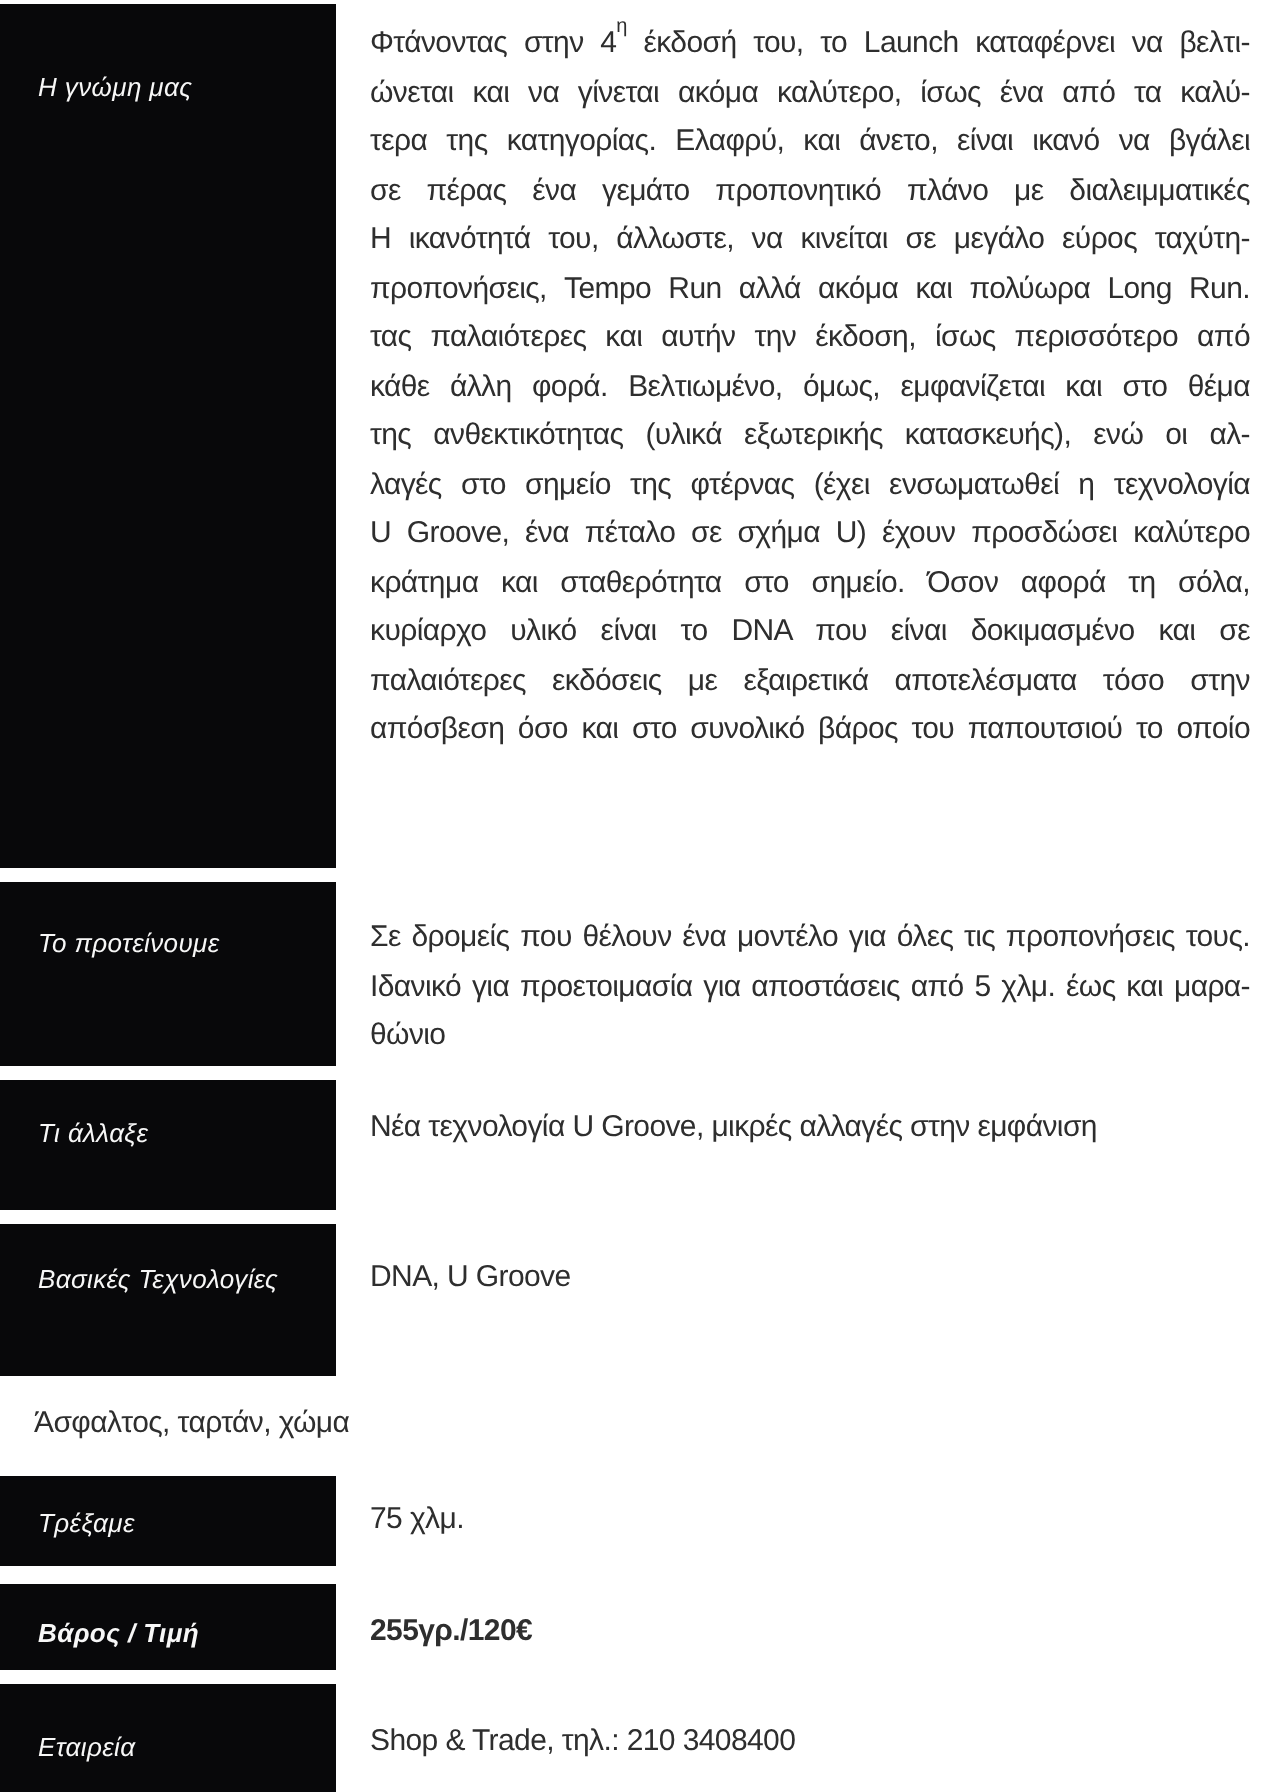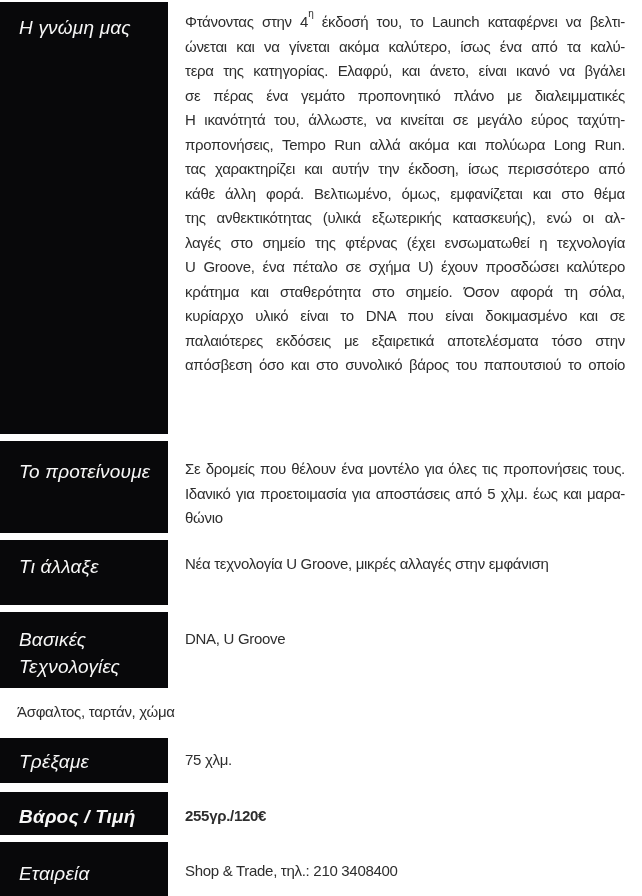--- a/index.html
+++ b/index.html
@@ -34,23 +34,23 @@
   .row:nth-child(7) { height: 43px;  margin-top: 9px; font-weight: bold; }
   .row:nth-child(8) { height: 54px;  margin-top: 7px; }
 
   .label-cell {
     width: 168px;
     flex: 0 0 168px;
     box-sizing: border-box;
     background: var(--label-bg, #08080a);
     color: var(--label-text, #f7f7f7);
     font-style: italic;
-    font-size: 19px;
+    font-size: 13px;
     line-height: 27px;
-    padding: 12px 8px 0 19px;
+    padding: 28px 8px 0 19px;
     letter-spacing: 0.2px;
   }
   .row:nth-child(2) .label-cell { padding-top: 17px; }
   .row:nth-child(3) .label-cell { padding-top: 13px; }
   .row:nth-child(4) .label-cell { padding-top: 14px; }
   .row:nth-child(5) .label-cell { padding-top: 7px;  }
   .row:nth-child(6) .label-cell { padding-top: 10px; }
   .row:nth-child(7) .label-cell { padding-top: 11px; }
   .row:nth-child(8) .label-cell { padding-top: 18px; }
 
@@ -104,21 +104,21 @@
   <div id="spec-table">
   <div class="row">
     <div class="label-cell">Η γνώμη μας</div>
     <div class="content-cell">
           <div class="line just">Φτάνοντας στην 4<sup>η</sup> έκδοσή του, το Launch καταφέρνει να βελτι-</div>
           <div class="line just">ώνεται και να γίνεται ακόμα καλύτερο, ίσως ένα από τα καλύ-</div>
           <div class="line just">τερα της κατηγορίας. Ελαφρύ, και άνετο, είναι ικανό να βγάλει</div>
           <div class="line just">σε πέρας ένα γεμάτο προπονητικό πλάνο με διαλειμματικές</div>
           <div class="line just">Η ικανότητά του, άλλωστε, να κινείται σε μεγάλο εύρος ταχύτη-</div>
           <div class="line just">προπονήσεις, Tempo Run αλλά ακόμα και πολύωρα Long Run.</div>
-          <div class="line just">τας χαρακτηρίζει και αυτήν την έκδοση, ίσως περισσότερο από</div>
+          <div class="line just">τας παλαιότερες και αυτήν την έκδοση, ίσως περισσότερο από</div>
           <div class="line just">κάθε άλλη φορά. Βελτιωμένο, όμως, εμφανίζεται και στο θέμα</div>
           <div class="line just">της ανθεκτικότητας (υλικά εξωτερικής κατασκευής), ενώ οι αλ-</div>
           <div class="line just">λαγές στο σημείο της φτέρνας (έχει ενσωματωθεί η τεχνολογία</div>
           <div class="line just">U Groove, ένα πέταλο σε σχήμα U) έχουν προσδώσει καλύτερο</div>
           <div class="line just">κράτημα και σταθερότητα στο σημείο. Όσον αφορά τη σόλα,</div>
           <div class="line just">κυρίαρχο υλικό είναι το DNA που είναι δοκιμασμένο και σε</div>
           <div class="line just">παλαιότερες εκδόσεις με εξαιρετικά αποτελέσματα τόσο στην</div>
           <div class="line just">απόσβεση όσο και στο συνολικό βάρος του παπουτσιού το οποίο</div>
         </div>
   </div>

